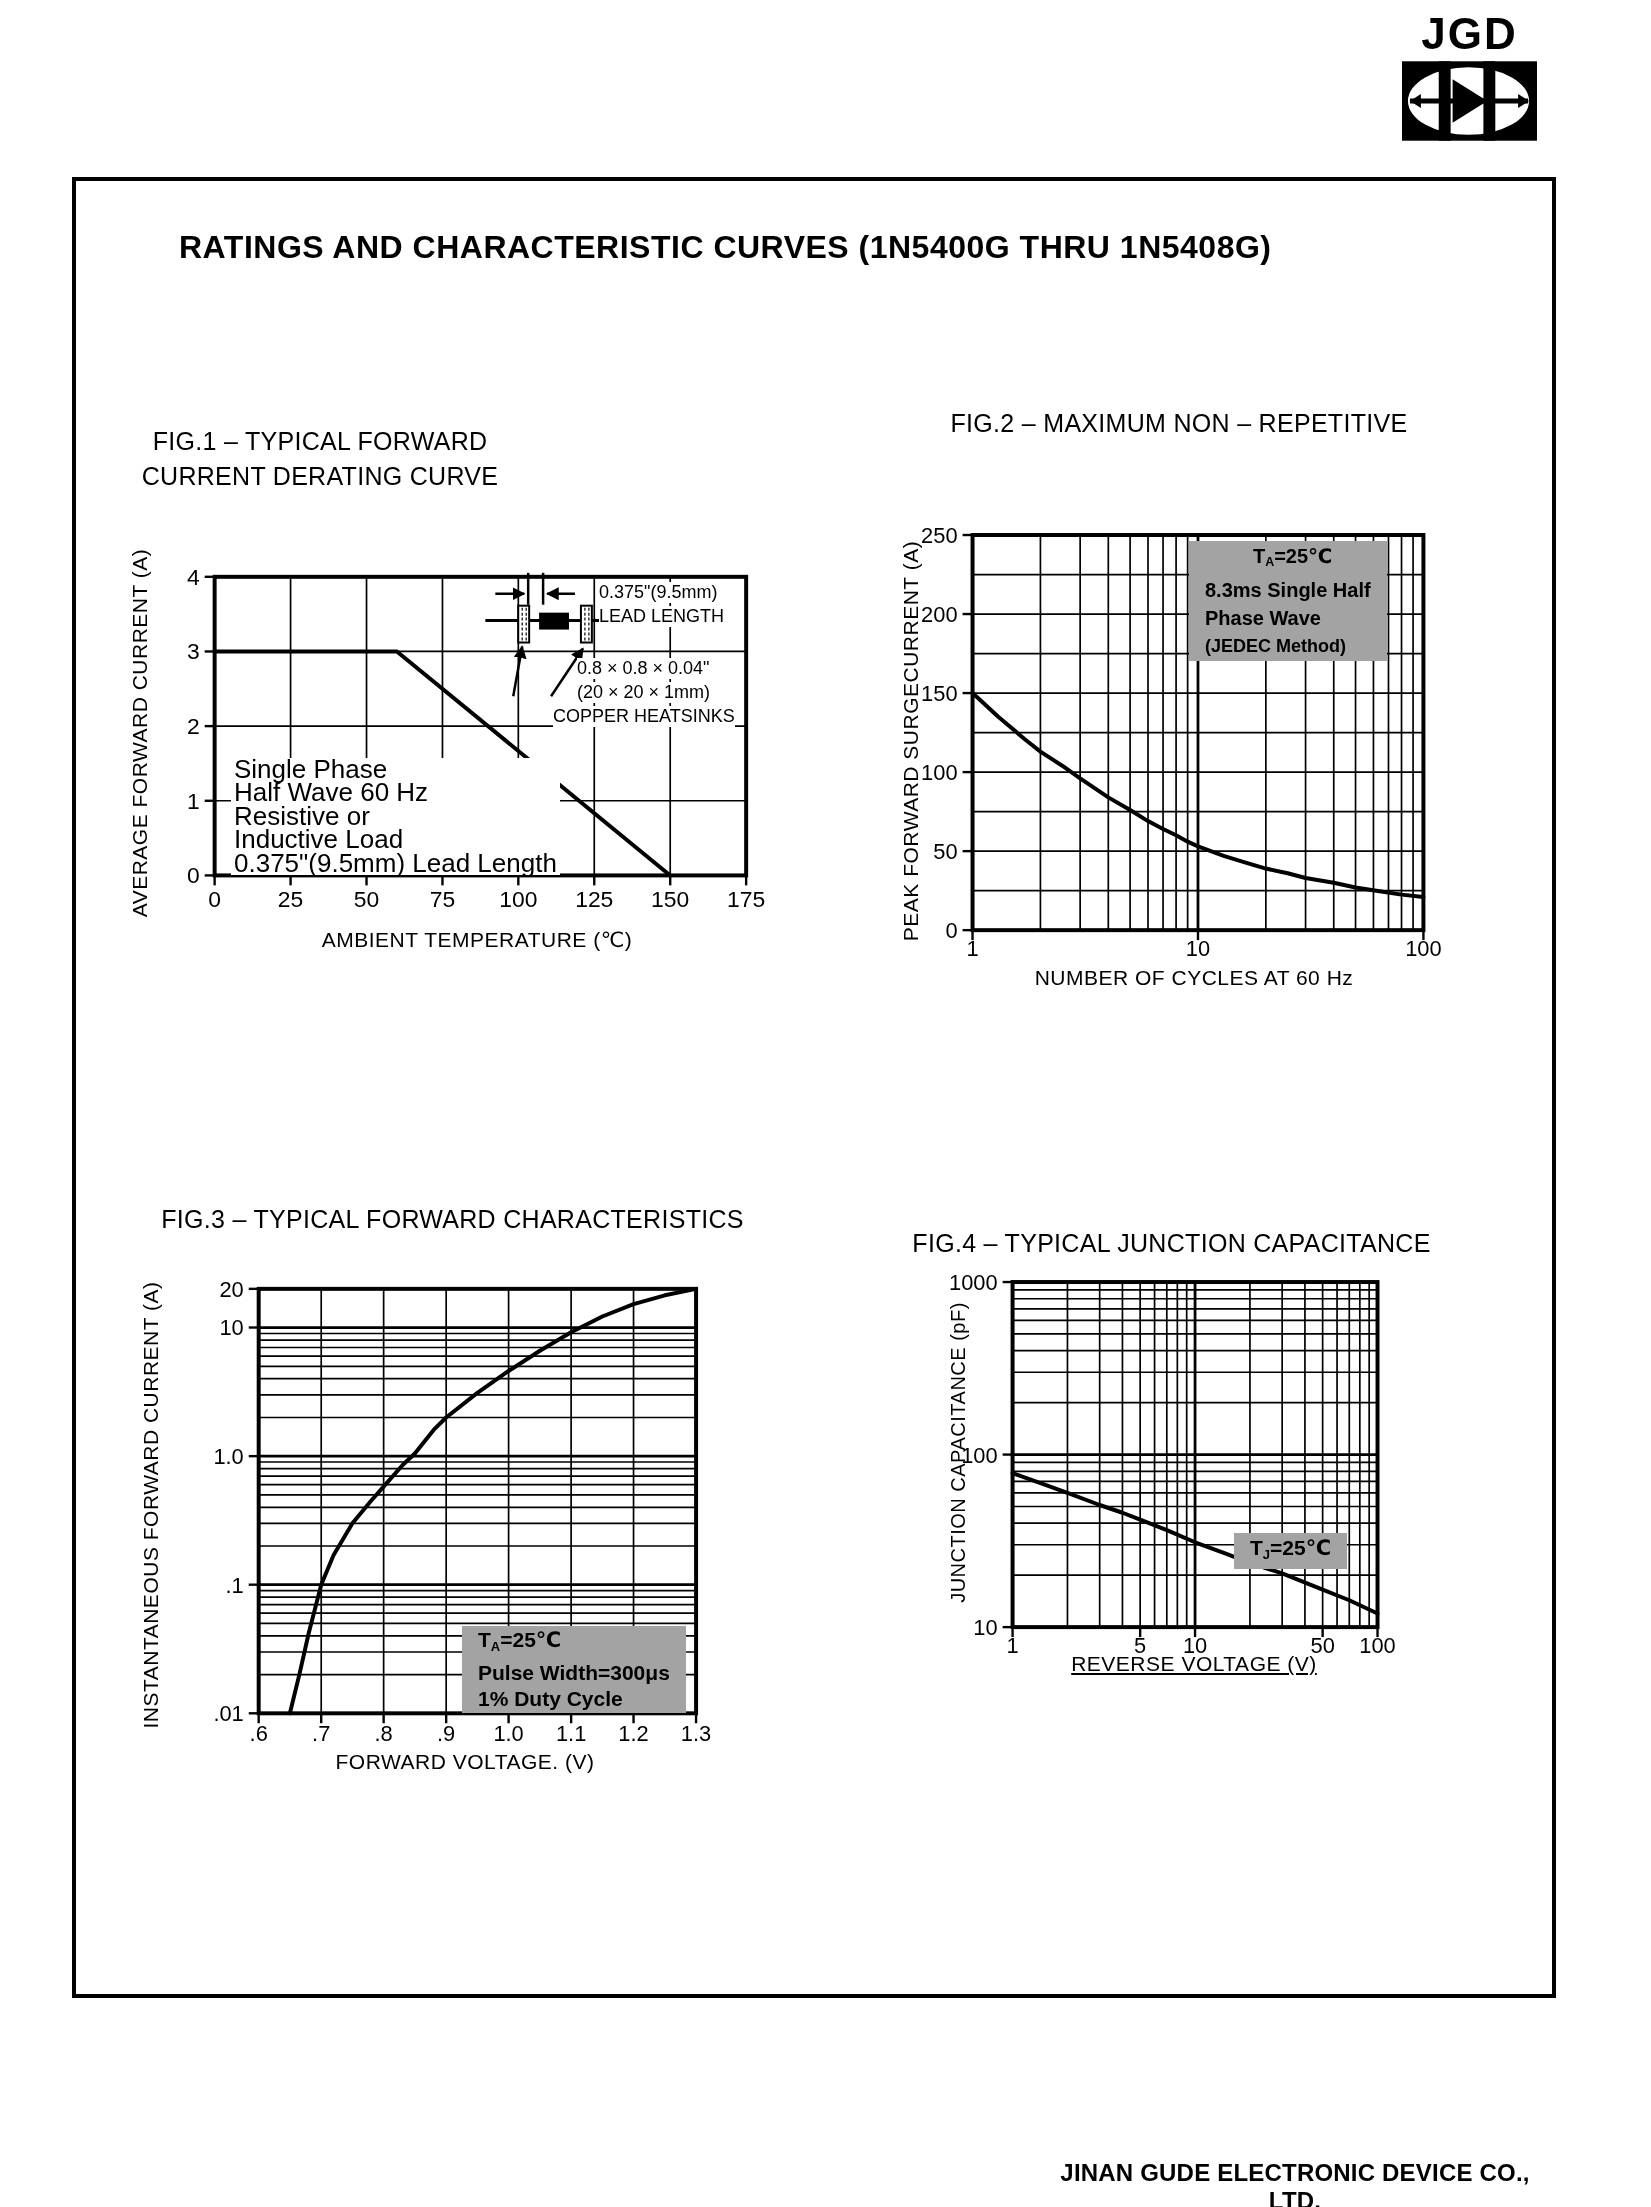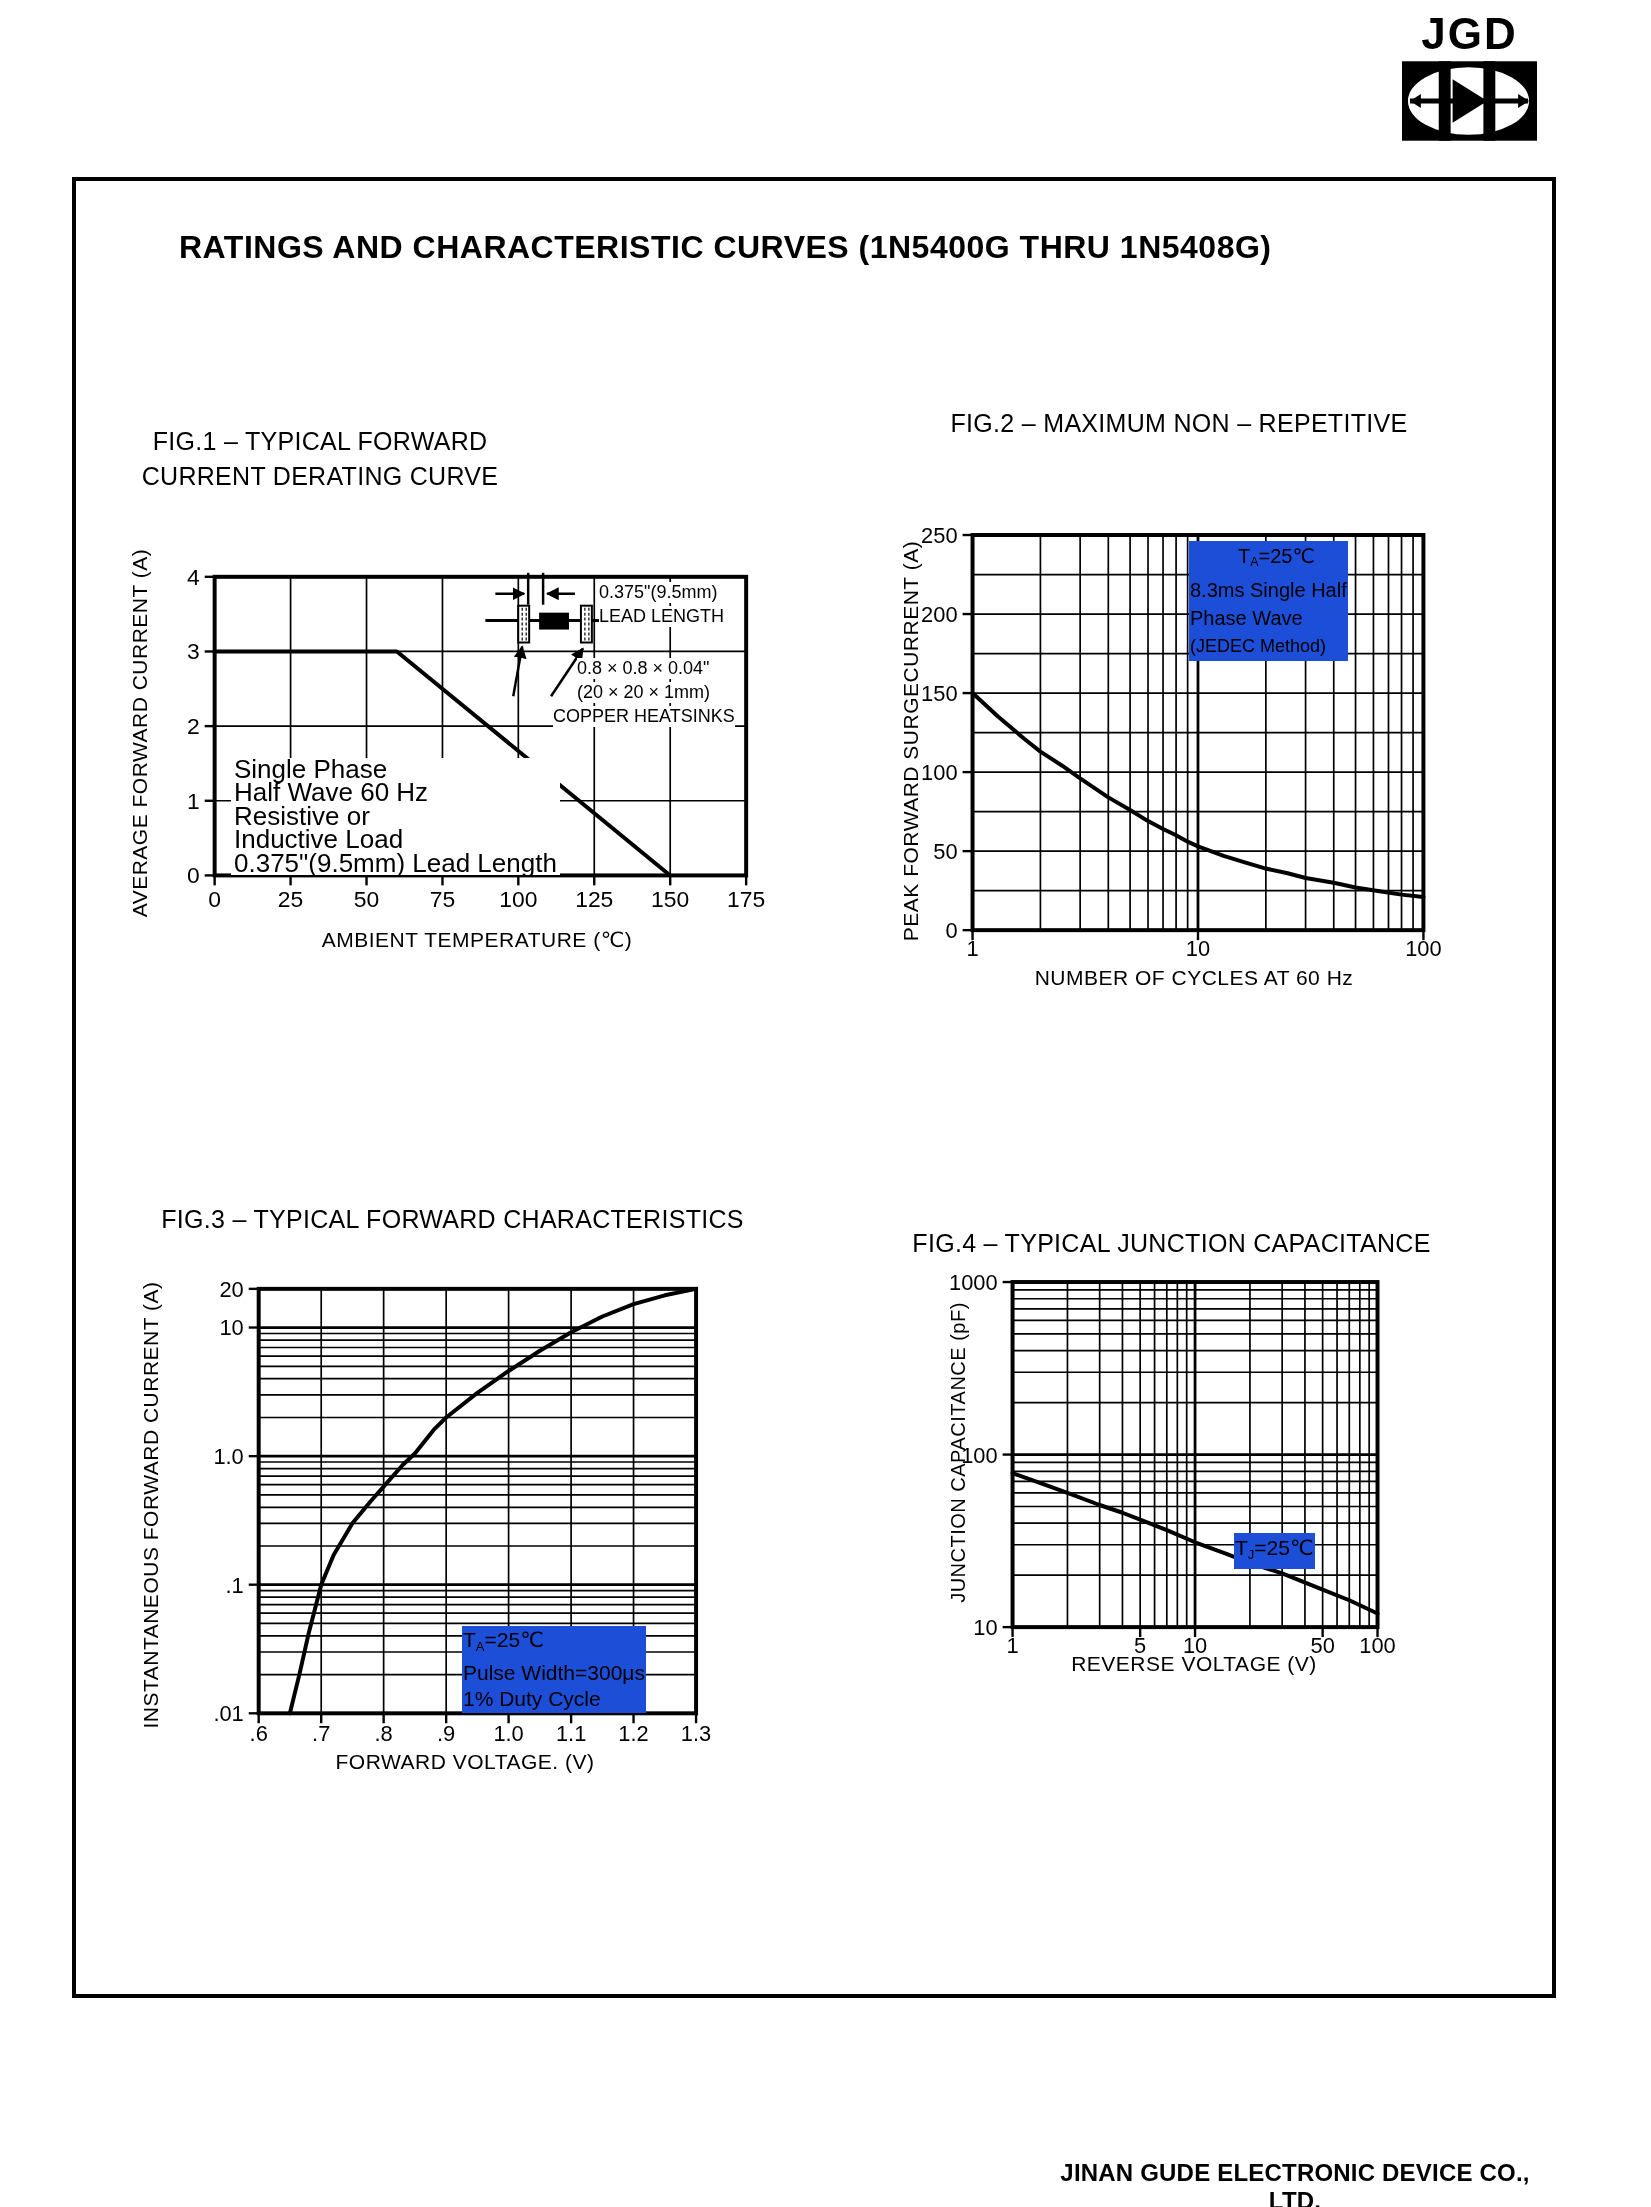--- a/index.html
+++ b/index.html
@@ -13,21 +13,21 @@
   .sheet-border { position:absolute; left:72px; top:177px; width:1484px; height:1821px; border:4px solid #000; }
   .page-title { position:absolute; left:179px; top:229px; width:1323px; text-align:left;
     font-size:32px; font-weight:700; letter-spacing:0.5px; }
   .figtitle { position:absolute; text-align:center; font-size:25px; line-height:35px; letter-spacing:0.3px; }
   .fig { position:absolute; }
   .fig svg { position:absolute; left:0; top:0; }
   svg text { font-family:"Liberation Sans","DejaVu Sans",sans-serif; fill:#000; }
   .ylab { position:absolute; transform:rotate(-90deg); text-align:center; font-size:21px;
     letter-spacing:0.5px; white-space:nowrap; }
   .xlab { position:absolute; text-align:center; font-size:21px; letter-spacing:0.5px; }
-  .anno { position:absolute; background:#1d4ed8; font-size:20px; line-height:27px; padding:1px 1px; }
+  .anno { position:absolute; background:#a3a3a3; font-size:20px; line-height:27px; padding:1px 16px;font-weight:bold; }
   .note { position:absolute; background:#fff; font-size:26px; line-height:23.4px; padding:0 3px; }
   .insetlabel { position:absolute; font-size:18px; white-space:nowrap; background:#fff; }
   .sub { font-size:0.62em; vertical-align:-0.28em; }
   .logo-text { text-align:center; font-size:44px; font-weight:700; letter-spacing:2px; line-height:48px; }
   .footer { position:absolute; left:1045px; top:2131px; width:500px; text-align:center;
     font-size:24px; font-weight:700; letter-spacing:0.2px;margin-top:28px; }
 </style>
 </head>
 <body>
 
@@ -317,20 +317,20 @@
       <text x="445.0" y="391" text-anchor="middle" font-size="22">100</text>
       <line x1="78" y1="18.0" x2="68" y2="18.0" stroke="#000" stroke-width="2.4"></line>
       <text x="63" y="26.0" text-anchor="end" font-size="22">1000</text>
       <line x1="78" y1="191.5" x2="68" y2="191.5" stroke="#000" stroke-width="2.4"></line>
       <text x="63" y="199.5" text-anchor="end" font-size="22">100</text>
       <line x1="78" y1="365.0" x2="68" y2="365.0" stroke="#000" stroke-width="2.4"></line>
       <text x="63" y="373.0" text-anchor="end" font-size="22">10</text>
       <polyline points="78.0,210.2 110.3,221.7 133.2,230.0 165.6,242.2 188.5,250.0 206.3,256.9 233.1,267.4 261.5,279.7 293.8,291.6 316.7,300.6 349.1,310.9 389.8,327.3 416.6,338.0 445.0,351.3" fill="none" stroke="#000" stroke-width="4" stroke-linejoin="round" stroke-linecap="round"></polyline>
     </svg>
   <div class="ylab" style="left:-156px; top:177px; width:358px; font-size:20px;">JUNCTION CAPACITANCE (pF)</div>
-  <div class="xlab" style="left:60px; top:388px; width:398px;">REVERSE VOLTAGE (V)</div>
+  <div class="xlab" style="left:60px; top:388px; width:398px;text-decoration:underline;">REVERSE VOLTAGE (V)</div>
   <div class="anno" style="left:299px; top:269px; font-size:21px;">
     <div><span>T</span><span class="sub">J</span><span>=25℃</span></div>
   </div>
 </div>
 
 <div class="footer">JINAN GUDE ELECTRONIC DEVICE CO., LTD.</div>
 
 
 </body></html>

